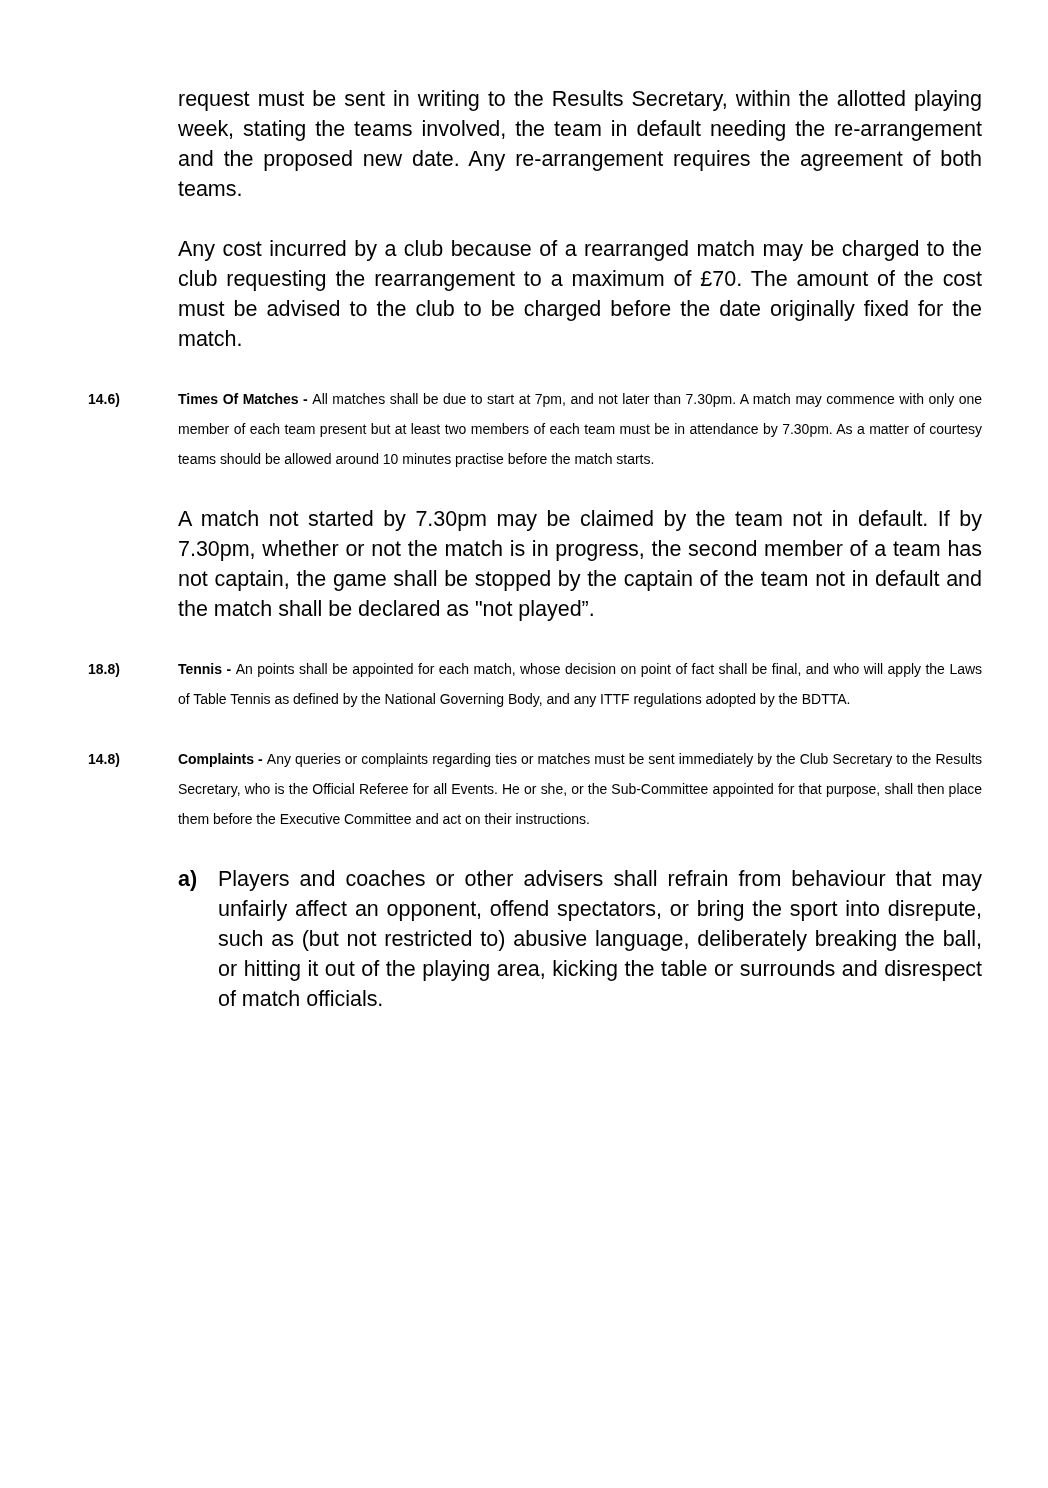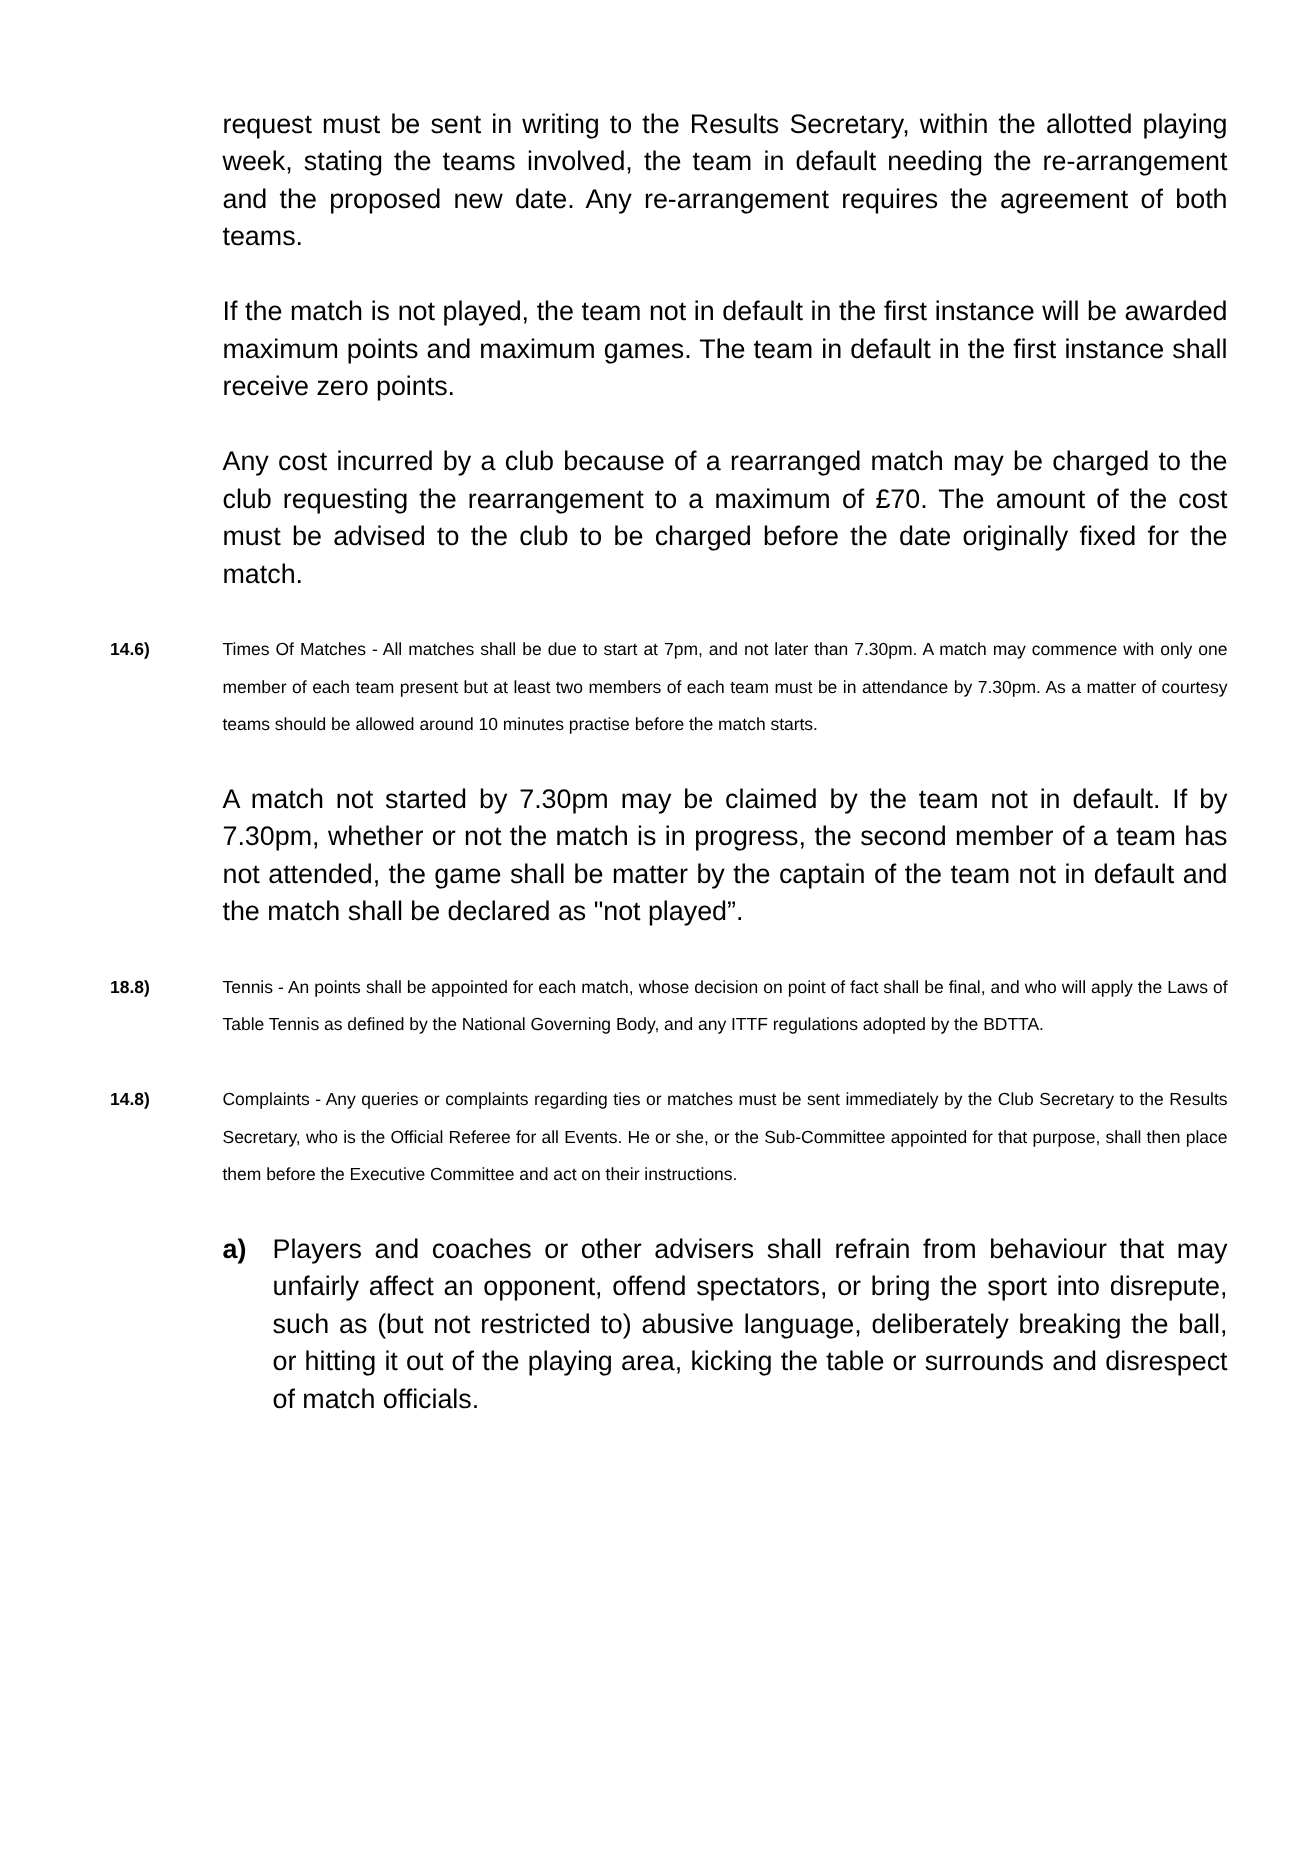--- a/index.html
+++ b/index.html
@@ -65,32 +65,31 @@
     text-justify: inter-word;
     letter-spacing: -0.02px;
   }
   .subitem-letter {
     position: absolute;
     left: 0;
     top: 0;
     font-weight: bold;
   }
 
-  .lead { font-weight: normal; }
+  .lead { font-weight: bold; }
 
   
   .para, .clause, .subitem { text-align-last: left; }
 </style>
 </head>
 <body>
 
 <div class="page">
   <div id="content">
       <p class="para">request must be sent in writing to the Results Secretary, within the allotted playing week, stating the teams involved, the team in default needing the re-arrangement and the proposed new date. Any re-arrangement requires the agreement of both teams.</p>
-      <p class="para">If the match is not played, the team not in default in the first instance will be awarded maximum points and maximum games. The team in default in the first instance shall receive zero points.</p>
       <p class="para">Any cost incurred by a club because of a rearranged match may be charged to the club requesting the rearrangement to a maximum of £70. The amount of the cost must be advised to the club to be charged before the date originally fixed for the match.</p>
       <p class="clause"><span class="clause-num">14.6)</span><span class="lead">Times Of Matches - </span><span>All matches shall be due to start at 7pm, and not later than 7.30pm. A match may commence with only one member of each team present but at least two members of each team must be in attendance by 7.30pm. As a matter of courtesy teams should be allowed around 10 minutes practise before the match starts.</span></p>
-      <p class="para">A match not started by 7.30pm may be claimed by the team not in default. If by 7.30pm, whether or not the match is in progress, the second member of a team has not attended, the game shall be matter by the captain of the team not in default and the match shall be declared as "not played”.</p>
+      <p class="para">A match not started by 7.30pm may be claimed by the team not in default. If by 7.30pm, whether or not the match is in progress, the second member of a team has not captain, the game shall be stopped by the captain of the team not in default and the match shall be declared as "not played”.</p>
       <p class="clause"><span class="clause-num">18.8)</span><span class="lead">Tennis - </span><span>An points shall be appointed for each match, whose decision on point of fact shall be final, and who will apply the Laws of Table Tennis as defined by the National Governing Body, and any ITTF regulations adopted by the BDTTA.</span></p>
       <p class="clause"><span class="clause-num">14.8)</span><span class="lead">Complaints - </span><span>Any queries or complaints regarding ties or matches must be sent immediately by the Club Secretary to the Results Secretary, who is the Official Referee for all Events.  He or she, or the Sub-Committee appointed for that purpose, shall then place them before the Executive Committee and act on their instructions.</span></p>
       <p class="subitem"><span class="subitem-letter">a)</span><span>Players and coaches or other advisers shall refrain from behaviour that may unfairly affect an opponent, offend spectators, or bring the sport into disrepute, such as (but not restricted to) abusive language, deliberately breaking the ball, or hitting it out of the playing area, kicking the table or surrounds and disrespect of match officials.</span></p>
     </div>
 </div>
 
 </body></html>

